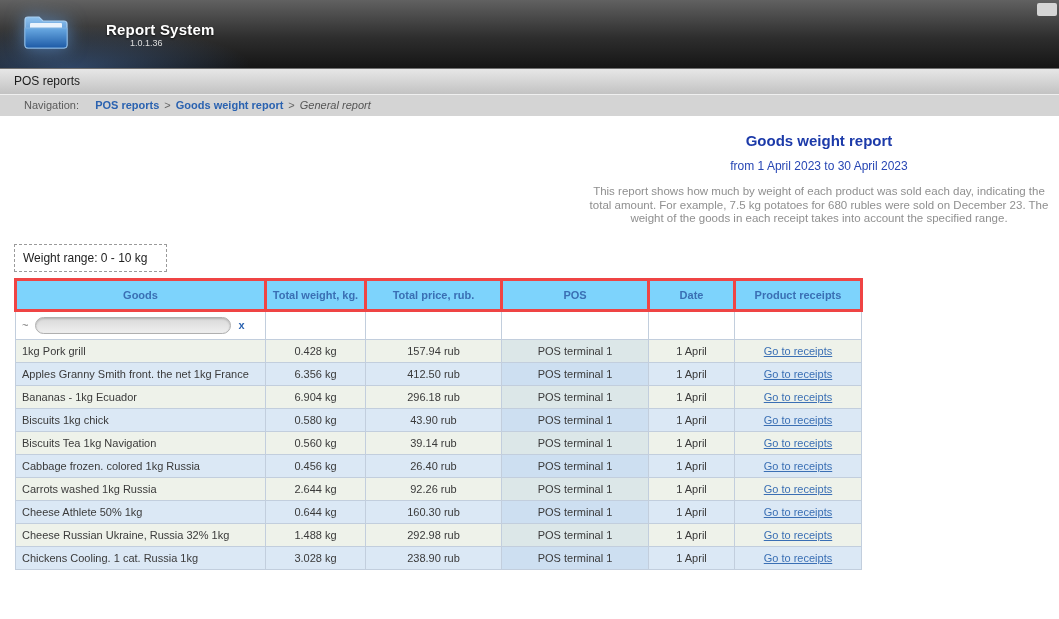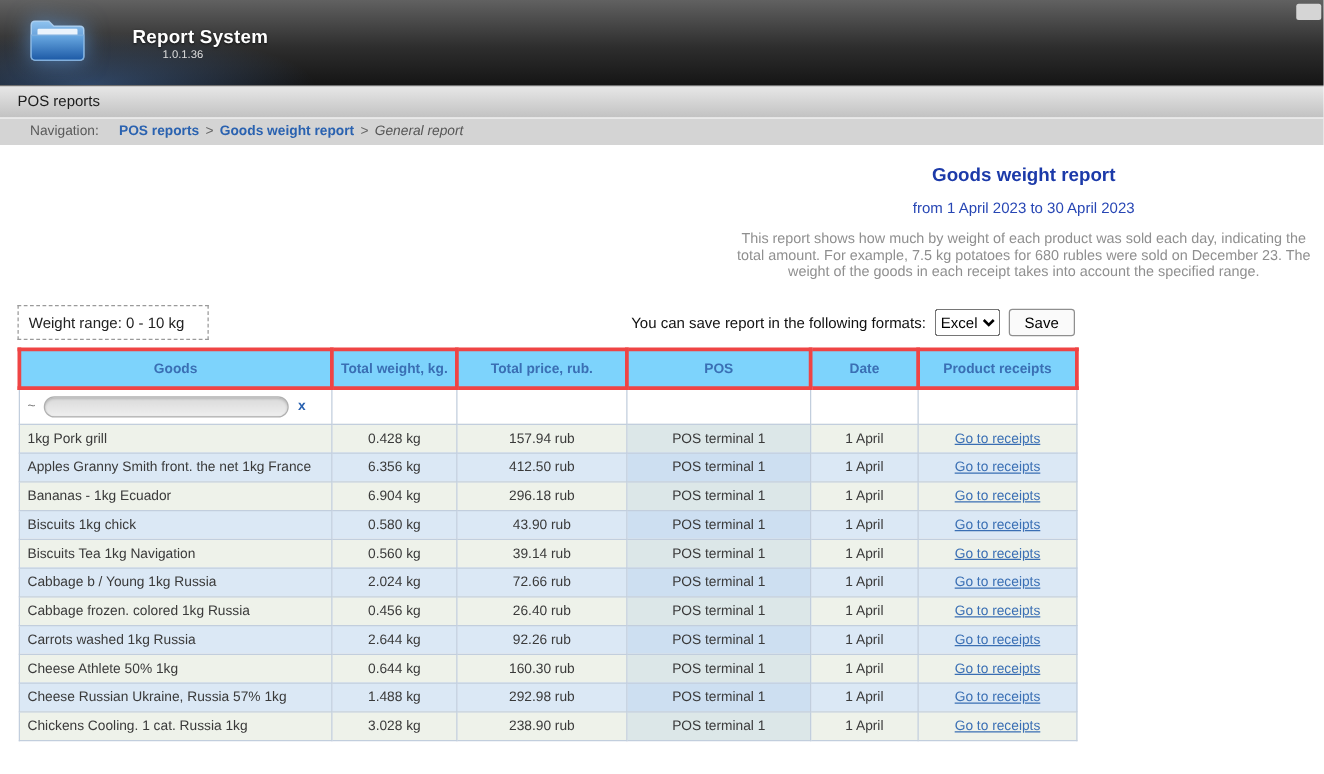--- a/index.html
+++ b/index.html
@@ -111,27 +111,20 @@
 </div>
 
 <div class="report-head">
   <div class="report-title">Goods weight report</div>
   <div class="report-dates">from 1 April 2023 to 30 April 2023</div>
   <div class="report-desc">This report shows how much by weight of each product was sold each day, indicating the total amount. For example, 7.5 kg potatoes for 680 rubles were sold on December 23. The weight of the goods in each receipt takes into account the specified range.</div>
 </div>
 
 <div class="controls">
   <div class="weight-box">Weight range: 0 - 10 kg</div>
-  <div class="save-group">
-    <span>You can save report in the following formats:</span>
-    <select class="format">
-      <option>Excel</option>
-    </select>
-    <button class="save">Save</button>
-  </div>
 </div>
 
 <table class="report">
   <colgroup>
     <col style="width:250px">
       <col style="width:100px">
       <col style="width:136px">
     <col style="width:147px">
       <col style="width:86px">
       <col style="width:127px">
@@ -210,30 +203,20 @@
     <td class="c-goods">Biscuits Tea 1kg Navigation</td>
     <td class="c-weight">0.560 kg</td>
     <td class="c-price">39.14 rub</td>
     <td class="c-pos">POS terminal 1</td>
     <td class="c-date">1 April</td>
     <td class="c-receipts">
       <a class="receipts" href="#">Go to receipts</a>
     </td>
   </tr>
 
-  <tr>
-    <td class="c-goods">Cabbage b / Young 1kg Russia</td>
-    <td class="c-weight">2.024 kg</td>
-    <td class="c-price">72.66 rub</td>
-    <td class="c-pos">POS terminal 1</td>
-    <td class="c-date">1 April</td>
-    <td class="c-receipts">
-      <a class="receipts" href="#">Go to receipts</a>
-    </td>
-  </tr>
 
   <tr>
     <td class="c-goods">Cabbage frozen. colored 1kg Russia</td>
     <td class="c-weight">0.456 kg</td>
     <td class="c-price">26.40 rub</td>
     <td class="c-pos">POS terminal 1</td>
     <td class="c-date">1 April</td>
     <td class="c-receipts">
       <a class="receipts" href="#">Go to receipts</a>
     </td>
@@ -255,21 +238,21 @@
     <td class="c-weight">0.644 kg</td>
     <td class="c-price">160.30 rub</td>
     <td class="c-pos">POS terminal 1</td>
     <td class="c-date">1 April</td>
     <td class="c-receipts">
       <a class="receipts" href="#">Go to receipts</a>
     </td>
   </tr>
 
   <tr>
-    <td class="c-goods">Cheese Russian Ukraine, Russia 57% 1kg</td>
+    <td class="c-goods">Cheese Russian Ukraine, Russia 32% 1kg</td>
     <td class="c-weight">1.488 kg</td>
     <td class="c-price">292.98 rub</td>
     <td class="c-pos">POS terminal 1</td>
     <td class="c-date">1 April</td>
     <td class="c-receipts">
       <a class="receipts" href="#">Go to receipts</a>
     </td>
   </tr>
 
   <tr>

